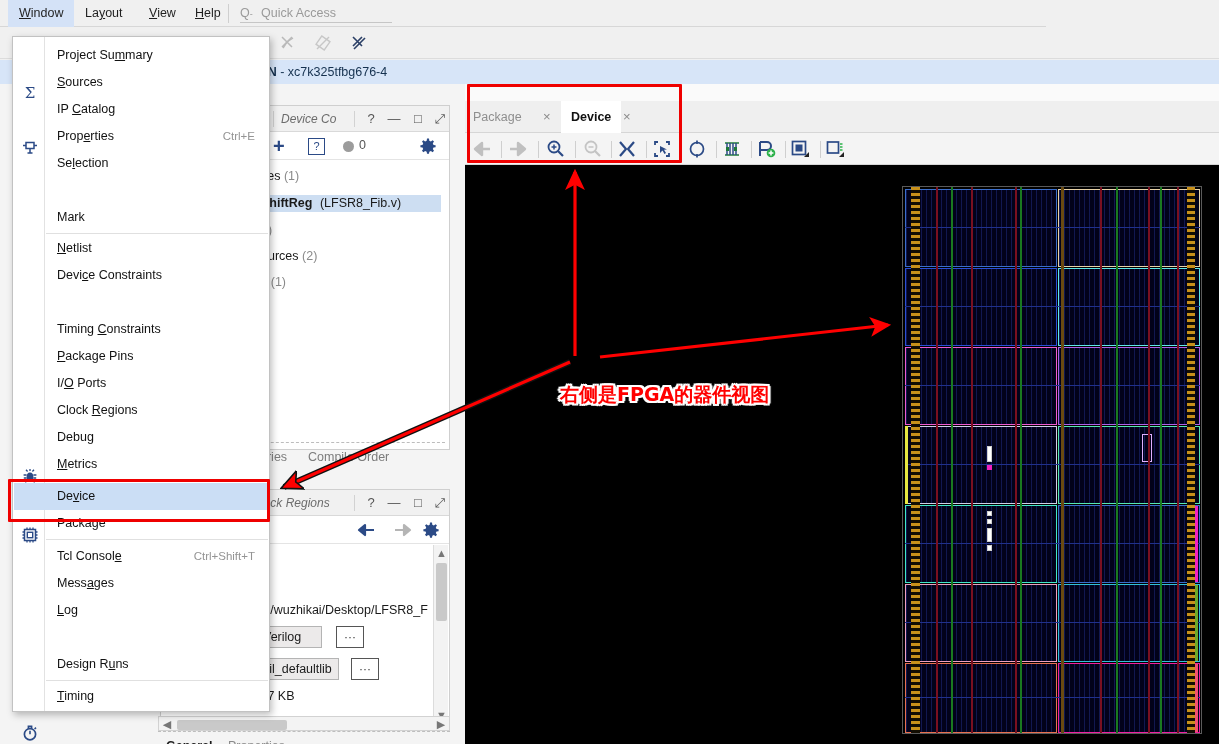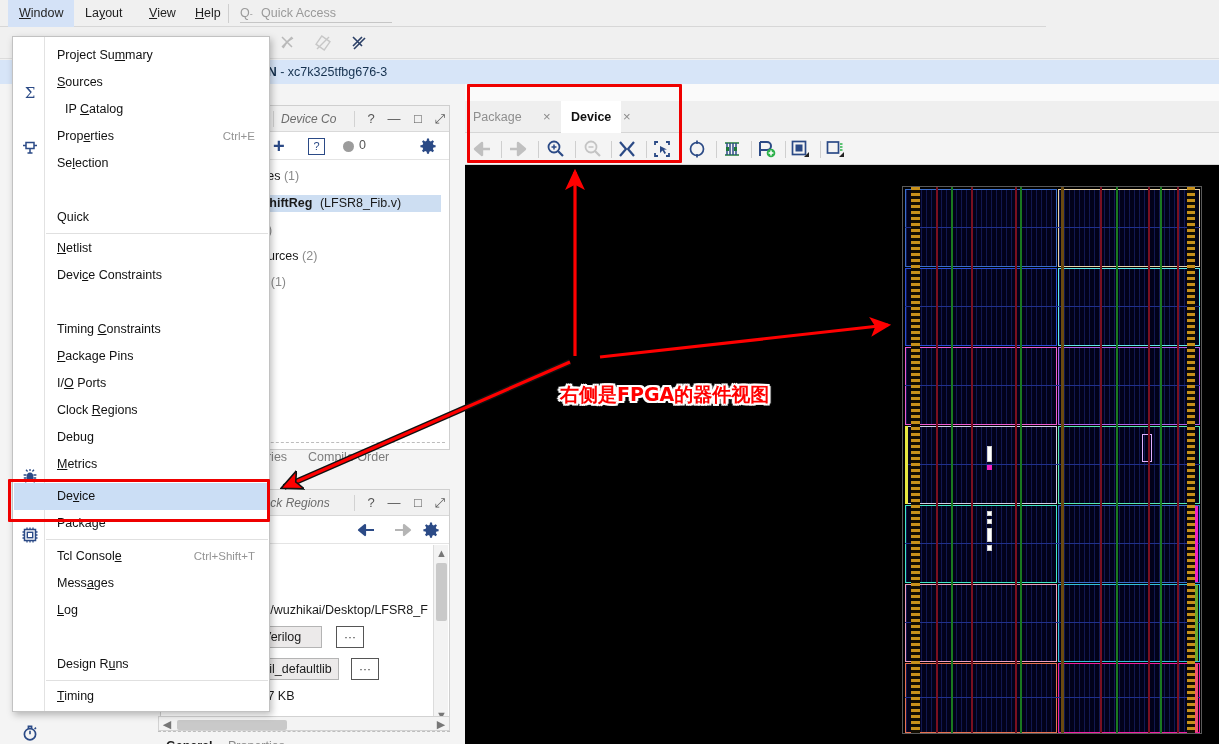--- a/index.html
+++ b/index.html
@@ -262,21 +262,21 @@
     <rect x="4" y="4" width="10" height="10" stroke="#c7c7c7" stroke-width="1.4" fill="none" transform="rotate(35 9 9)"></rect>
     <path d="M3 15 L15 3" stroke="#c7c7c7" stroke-width="1.4"></path>
   </svg>
   <svg class="tb-icon" style="left:350px;" viewBox="0 0 18 18">
     <path d="M3 12 L12 3 M3 3 L12 12" stroke="#2b3f66" stroke-width="1.6" fill="none"></path>
     <path d="M4 15 L15 4" stroke="#2b3f66" stroke-width="1.6"></path>
   </svg>
 
   <div class="banner"></div>
   <div class="banner-text">
-    <b>GN</b><span> - xc7k325tfbg676-3</span>
+    <b>GN</b><span> - xc7k325tfbg676-4</span>
   </div>
   <div class="below-banner"></div>
 
   <div class="panel" style="left:160px; top:105px; width:290px; height:345px;">
     <div class="panel-head" style="width:288px;"></div>
     <div class="ptab" style="left:96px;">t</div>
     <div class="ptab-div" style="left:112px;"></div>
     <div class="ptab" style="left:120px;">Device Co</div>
     <div class="ptab-div" style="left:193px;"></div>
     <div class="pwin-btn" style="left:201px; width:18px;">?</div>
@@ -549,32 +549,32 @@
       <circle cx="9" cy="10.2" r="5.6" stroke="#2b4a86" stroke-width="1.7" fill="none"></circle>
       <path d="M9 10.2 V6.8 M6.6 2.4 H11.4 M7.4 2.4 V4.4 M10.6 2.4 V4.4 M13.6 5 L15 3.6" stroke="#2b4a86" stroke-width="1.6"></path>
     </svg>
 
     <div class="mi" style="top:5px;">
       <span class="mi-label">Project Su<u>m</u>mary</span>
     </div>
     <div class="mi" style="top:32px;">
       <span class="mi-label"><u>S</u>ources</span>
     </div>
-    <div class="mi" style="top:59px;margin-left:8px;">
+    <div class="mi" style="top:59px;">
       <span class="mi-label">IP <u>C</u>atalog</span>
     </div>
     <div class="mi" style="top:86px;">
       <span class="mi-label">Prop<u>e</u>rties</span>
       <span class="mi-accel">Ctrl+E</span>
     </div>
     <div class="mi" style="top:113px;">
       <span class="mi-label">Se<u>l</u>ection</span>
     </div>
     <div class="mi" style="top:167px;">
-      <span class="mi-label">Quick</span>
+      <span class="mi-label">Mark</span>
     </div>
     <div class="menu-sep" style="top:196px;"></div>
     <div class="mi" style="top:198px;">
       <span class="mi-label"><u>N</u>etlist</span>
     </div>
     <div class="mi" style="top:225px;">
       <span class="mi-label">Devi<u>c</u>e Constraints</span>
     </div>
     <div class="mi" style="top:279px;">
       <span class="mi-label">Timing <u>C</u>onstraints</span>

